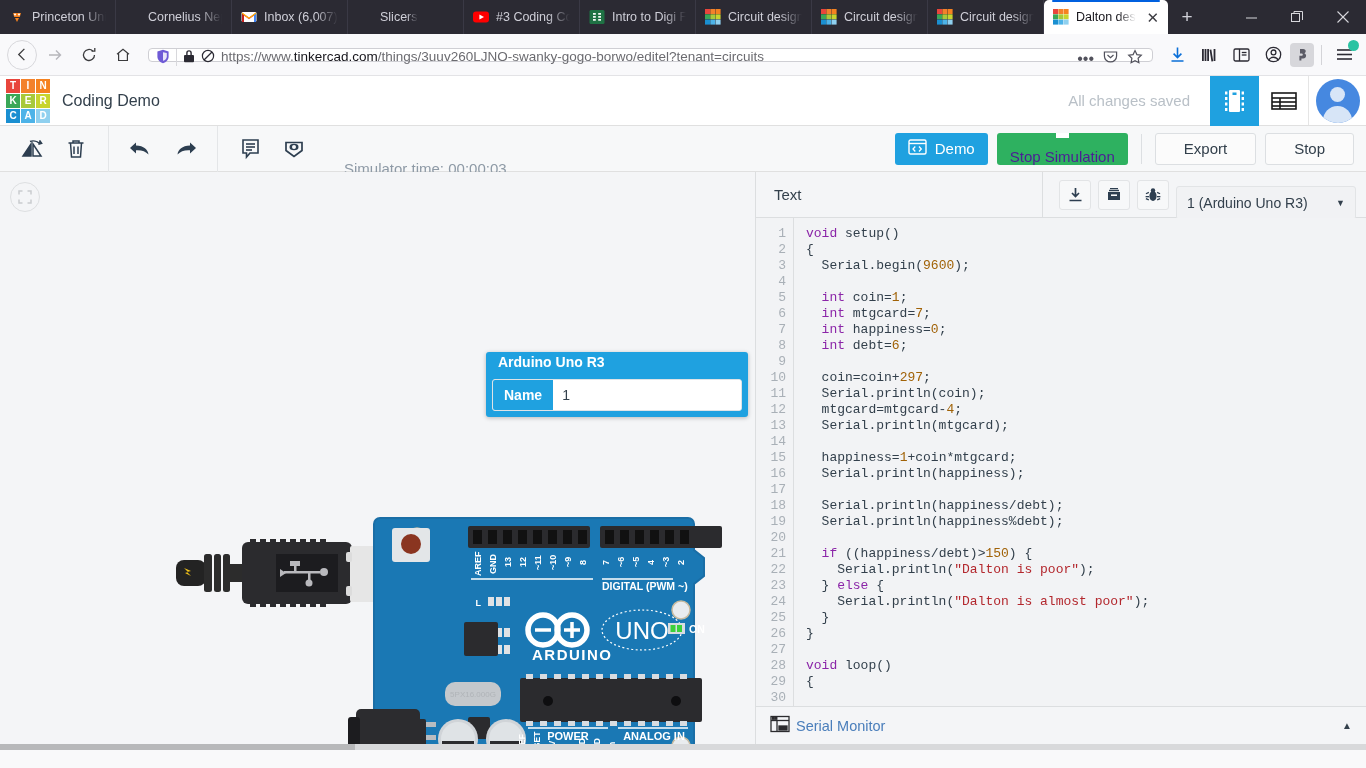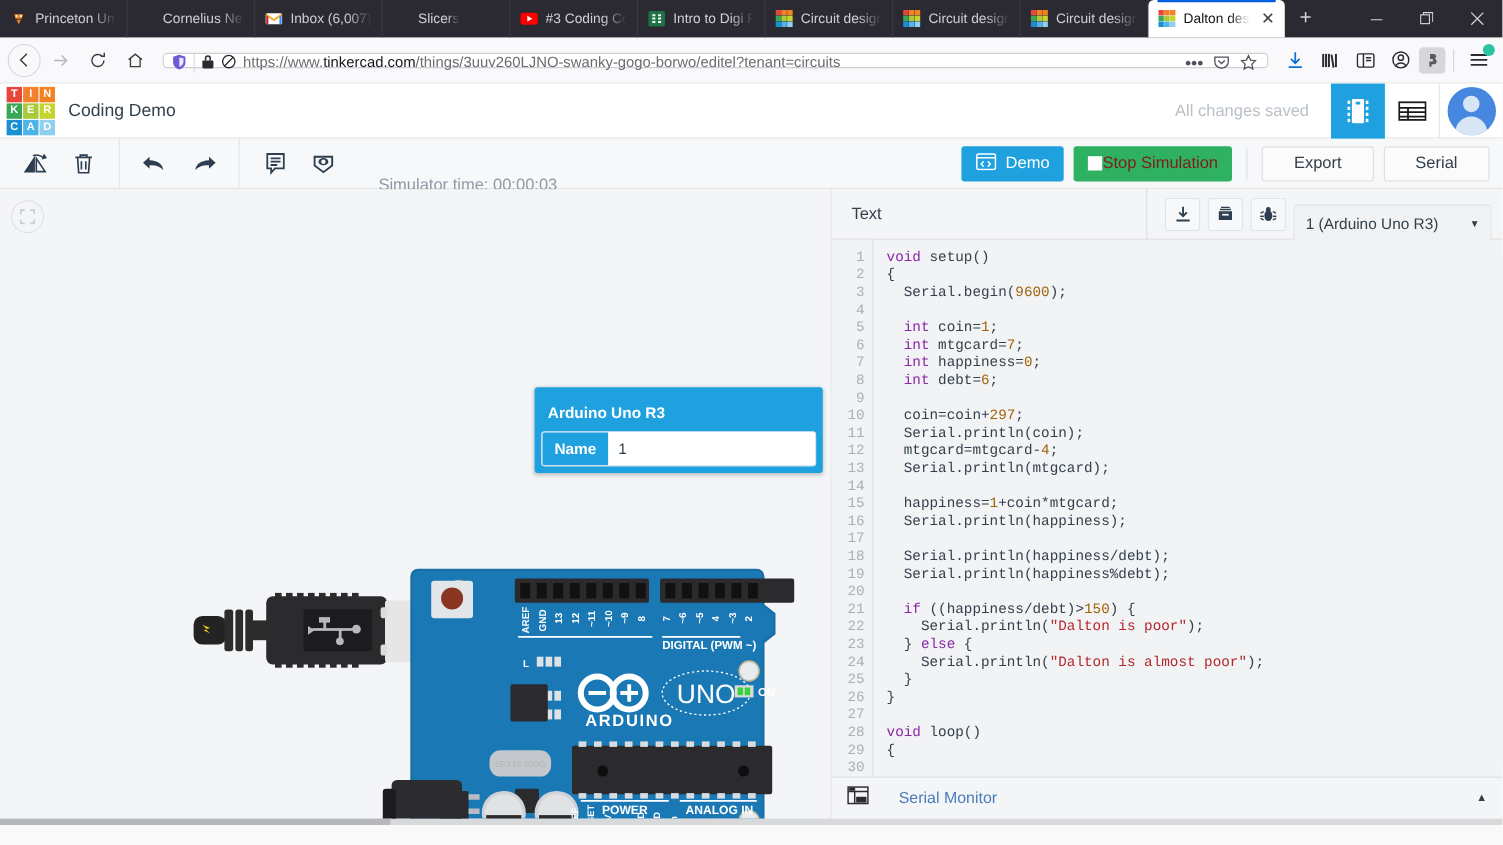--- a/index.html
+++ b/index.html
@@ -111,22 +111,22 @@
     width: 44px; height: 100%; display: flex; align-items: center; justify-content: center;
     color: #2d3e50;
   }
   .sim-time { font-size: 15px; color: #8e9aa6; padding-left: 18px; margin-top: 40px; }
   .tc-toolbar-right { margin-left: auto; display: flex; align-items: center; height: 100%; padding-right: 12px; gap: 9px; }
   .btn-code {
     background: #1fa1e0; color: #fff; height: 32px; border-radius: 3px;
     display: flex; align-items: center; gap: 8px; padding: 0 13px; font-size: 15px;
   }
   .btn-stop {
-    background: #2eb160; color: #7f1d1d; height: 32px; border-radius: 3px;
-    display: flex; align-items: center; padding: 0 13px; font-size: 15px;
+    background: #2eb160; color: #4c1d95; height: 32px; border-radius: 3px;
+    display: flex; align-items: center; gap: 10px; padding: 0 13px; font-size: 15px; flex-direction: column;
   }
   .stop-square { width: 13px; height: 13px; background: #fff; }
   .btn-plain {
     background: #fbfbfb; color: #33404c; height: 32px; border: 1px solid #dcdfe2;
     border-radius: 3px; display: flex; align-items: center; padding: 0 28px; font-size: 15px;
   }
   .tbr-sep { width: 1px; height: 30px; background: #dcdfe2; margin: 0 4px; }
 
   
   .main { display: flex; height: 572px; }
@@ -138,21 +138,21 @@
     border: 1px solid #dddfe1; border-radius: 50%; background: #f4f5f7;
     display: flex; align-items: center; justify-content: center;
   }
 
   
   .inspector {
     position: absolute; left: 486px; top: 180px; width: 262px;
     background: #1fa1e0; border-radius: 3px; padding: 0 0 6px 0;
     box-shadow: 0 1px 4px rgba(0,0,0,.25);
   }
-  .inspector-title { color: #fff; font-size: 14px; font-weight: bold; padding: 15px 12px 9px; }
+  .inspector-title { color: #fff; font-size: 14px; font-weight: bold; padding: 2px 12px 9px; }
   .inspector-row {
     display: flex; align-items: stretch; margin: 0 6px; background: #fff;
     border: 1px solid #dfe3e6; border-radius: 3px; overflow: hidden; height: 32px;
   }
   .inspector-label {
     background: #1fa1e0; color: #fff; font-size: 14px; font-weight: bold;
     display: flex; align-items: center; padding: 0 11px;
   }
   .inspector-value {
     flex: 1; font-size: 14px; color: #33404c; display: flex; align-items: center;
@@ -191,21 +191,21 @@
     width: 38px; text-align: right; padding: 8px 7px 0 0; color: #a9b0b7;
     border-right: 1px solid #dcdee0; background: #f2f3f5; user-select: none;
   }
   .code-lines { flex: 1; padding: 8px 0 0 12px; white-space: pre; overflow: hidden; color: #33404c; }
   .k-kw { color: #8b25a8; }
   .k-num { color: #a16207; }
   .k-str { color: #b3272d; }
 
   .serial-bar {
     height: 38px; border-top: 1px solid #dcdee0; background: #f4f5f7;
-    display: flex; align-items: center; gap: 27px; padding: 0 14px;
+    display: flex; align-items: center; gap: 6px; padding: 0 14px;
   }
   .serial-label { font-size: 14.5px; color: #4a7ebb; }
   .serial-caret { margin-left: auto; font-size: 10px; color: #33404c; }
 
   .bottom-strip { height: 6px; background: #d8d9db; }
   .bottom-strip .thumb { height: 6px; width: 355px; background: #b7b8ba; }
 </style>
 </head>
 <body>
 
@@ -549,21 +549,21 @@
           </svg>
       </span>
       <span>Demo</span>
     </div>
     <div class="btn-stop">
       <span class="stop-square"></span>
       <span>Stop Simulation</span>
     </div>
     <div class="tbr-sep"></div>
     <div class="btn-plain">Export</div>
-    <div class="btn-plain">Serial</div>
+    <div class="btn-plain">Stop</div>
   </div>
 </div>
 
 <div class="main">
 
   <div class="canvas">
     <div class="fullscreen-btn">
       <svg width="14" height="14" viewBox="0 0 14 14" fill="none" stroke="#c9cccf" stroke-width="1.5">
         <path d="M1 4.5V1h3.5M9.5 1H13v3.5M13 9.5V13H9.5M4.5 13H1V9.5"></path>
       </svg>

